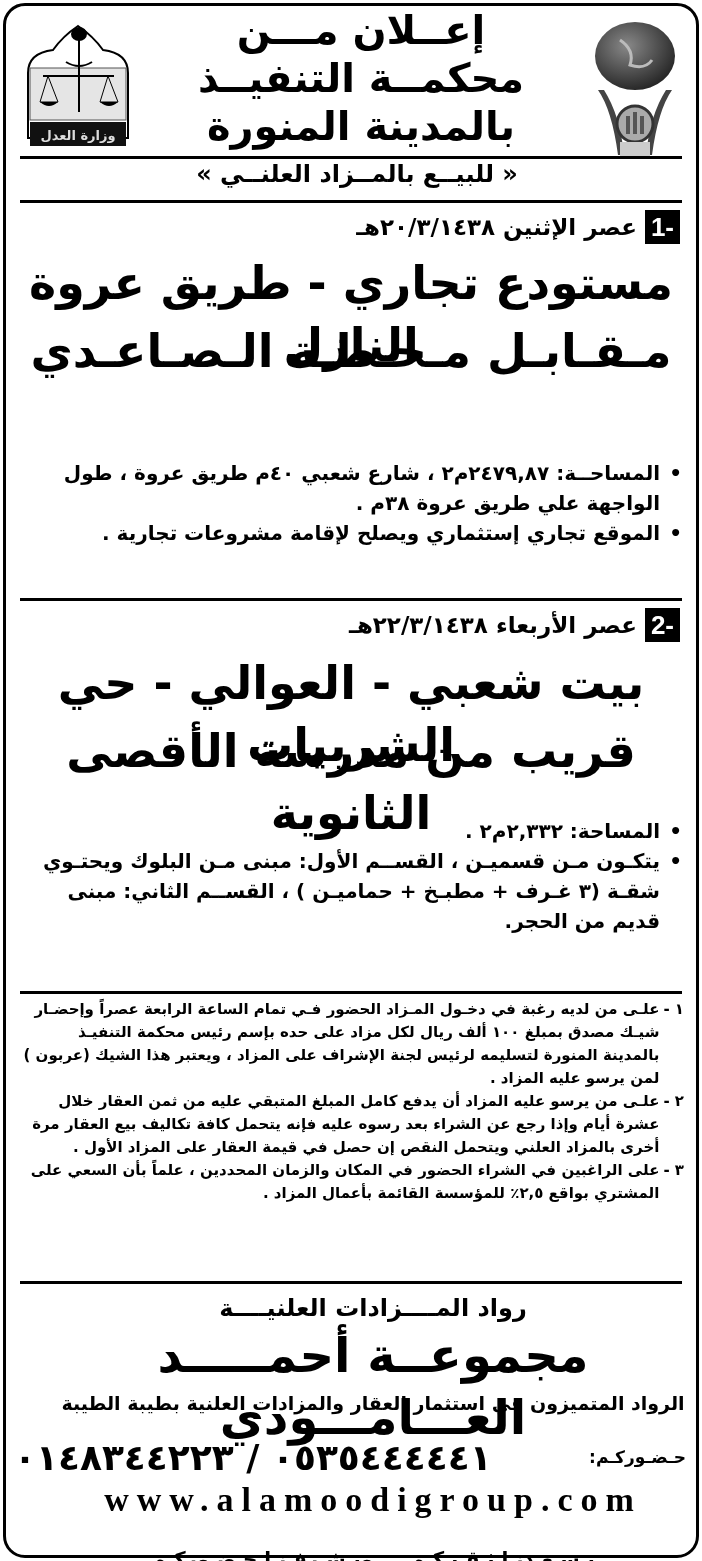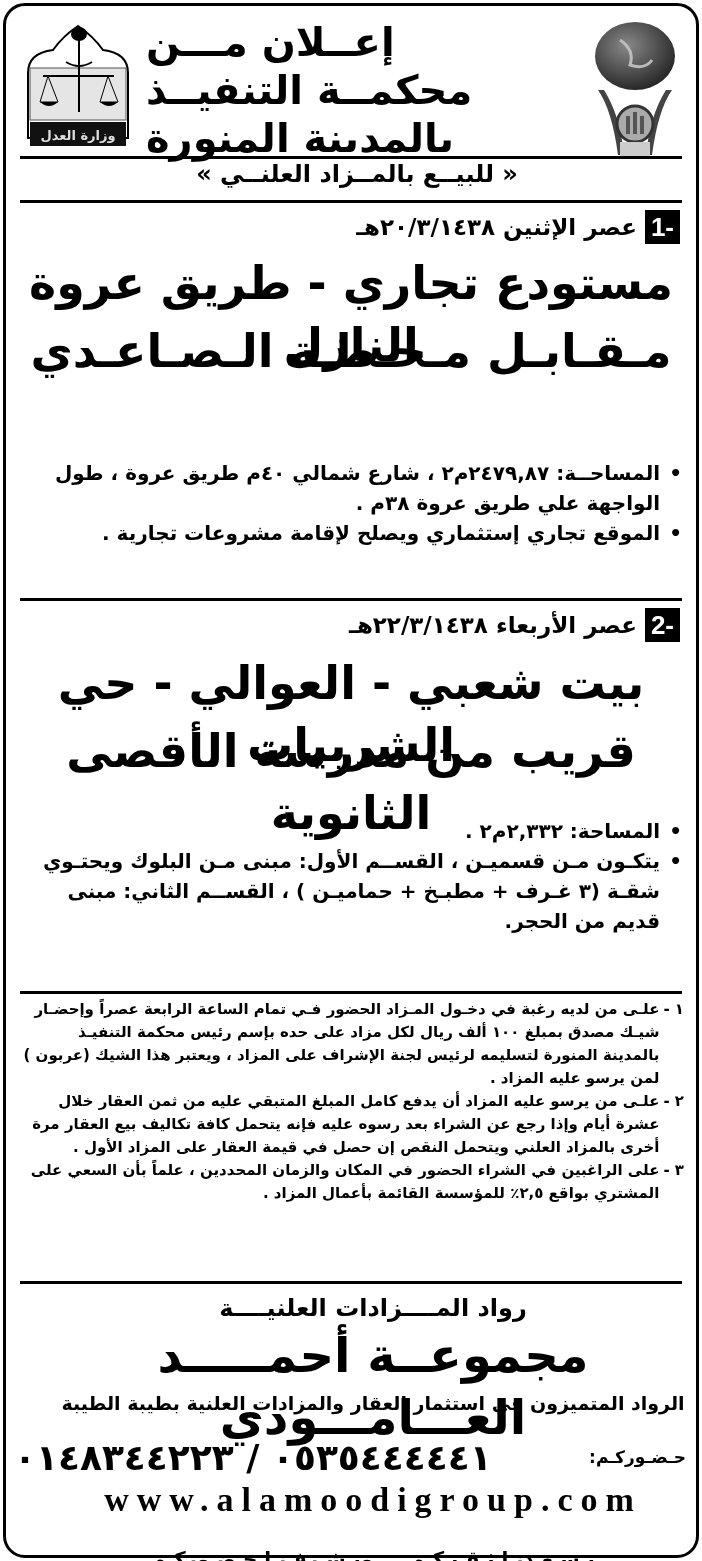--- a/index.html
+++ b/index.html
@@ -5,21 +5,21 @@
   * { box-sizing: border-box; margin: 0; padding: 0; }
   html, body { width: 702px; height: 1561px; background: #ffffff; overflow: hidden; }
   body { font-family: "DejaVu Sans", sans-serif; color: #000; font-weight: bold; }
   .frame {
     position: absolute; left: 3px; top: 3px; width: 696px; height: 1555px;
     border: 3px solid #000; border-radius: 22px; direction: rtl;
   }
   .header { position: absolute; left: 0; top: 0; width: 690px; height: 150px; }
   .logo-left { position: absolute; left: 12px; top: 12px; width: 120px; height: 132px; }
   .logo-right { position: absolute; right: 16px; top: 14px; width: 90px; height: 140px; }
-  .title-block { position: absolute; left: 140px; right: 120px; top: 12px; text-align: left; }
+  .title-block { position: absolute; left: 140px; right: 120px; top: 0; text-align: center; }
   .title-line { font-size: 40px; line-height: 48px; font-weight: bold; letter-spacing: 1px; }
   .hr { position: absolute; left: 14px; right: 14px; height: 3px; background: #000; }
   .subtitle { position: absolute; left: 0; right: 0; top: 148px; text-align: center; font-size: 24px; line-height: 40px; padding-left: 12px; }
   .item-head { position: absolute; right: 16px; height: 36px; display: flex; align-items: center; gap: 8px; }
   .num-box { background: #000; color: #fff; font-size: 26px; padding: 0 6px; height: 34px; line-height: 34px; direction: ltr; font-family: "Liberation Sans", sans-serif; }
   .item-date { font-size: 23px; }
   .big { position: absolute; left: 10px; right: 10px; text-align: center; font-size: 46px; line-height: 62px; font-weight: bold; letter-spacing: -0.5px; }
   .bullets { position: absolute; right: 14px; left: 14px; font-size: 20px; line-height: 30px; }
   .bullets .b { display: flex; gap: 8px; }
   .bullets .dot { flex: 0 0 auto; width: 14px; }
@@ -86,21 +86,21 @@
 
   <div class="item-head" style="top:203px;">
     <span class="num-box">1-</span>
     <span class="item-date">عصر الإثنين ٢٠/٣/١٤٣٨هـ</span>
   </div>
   <div class="big" style="top:246px;">مستودع تجاري - طريق عروة النازل</div>
   <div class="big" style="top:314px;">مـقـابـل مـحـطـة الـصـاعـدي</div>
   <div class="bullets" style="top:452px;">
     <div class="b">
       <span class="dot">•</span>
-      <span>المساحــة: ٢٤٧٩,٨٧م٢ ، شارع شمالي ٤٠م طريق عروة ، طول الواجهة علي طريق عروة ٣٨م .</span>
+      <span>المساحــة: ٢٤٧٩,٨٧م٢ ، شارع شعبي ٤٠م طريق عروة ، طول الواجهة علي طريق عروة ٣٨م .</span>
     </div>
     <div class="b">
       <span class="dot">•</span>
       <span>الموقع تجاري إستثماري ويصلح لإقامة مشروعات تجارية .</span>
     </div>
   </div>
   <div class="hr" style="top:592px;"></div>
 
   <div class="item-head" style="top:601px;">
     <span class="num-box">2-</span>

